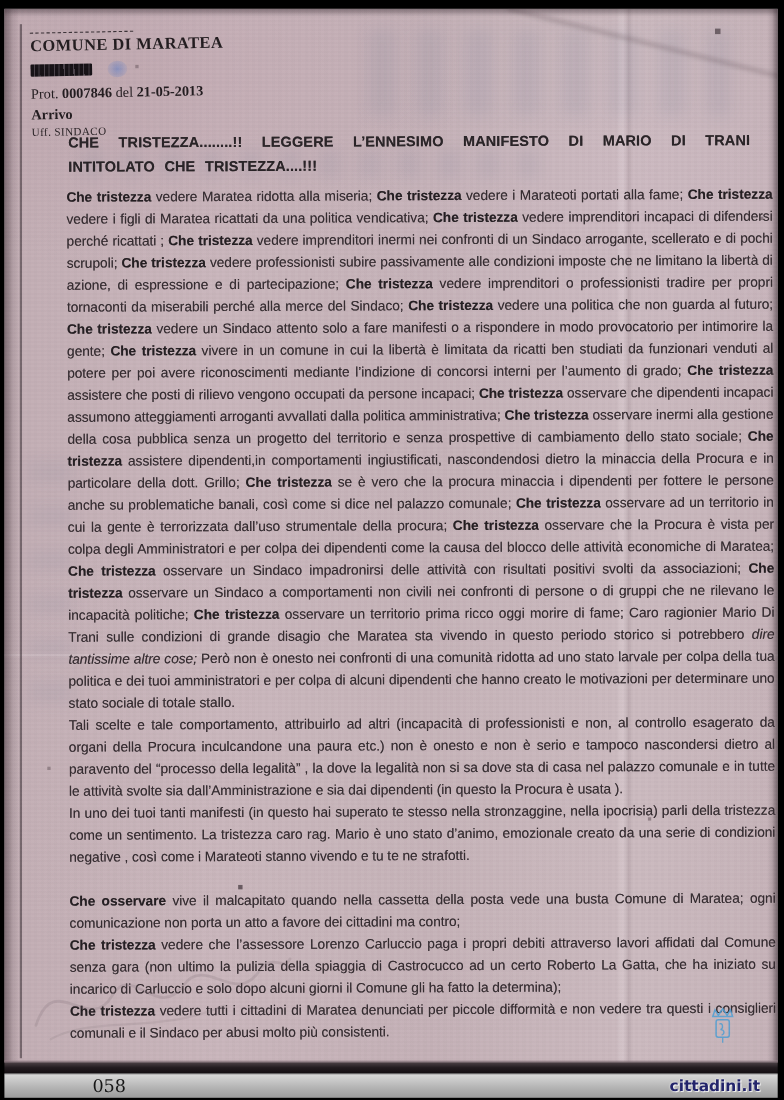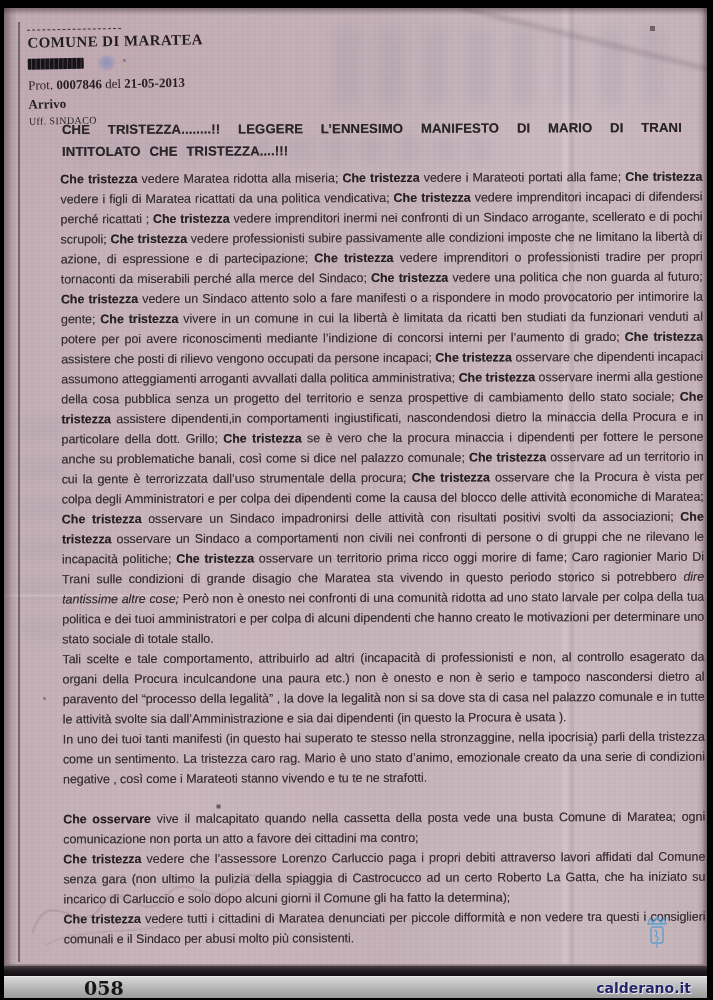--- a/index.html
+++ b/index.html
@@ -89,21 +89,21 @@
   }
   .bottom-edge{position:absolute;left:4px;top:964px;width:703px;height:12px;
     background:linear-gradient(180deg, rgba(150,130,138,.6), #231c20 55%, #120d10);}
 
   
   .footer-bar{
     position:absolute;left:4px;top:976px;width:703px;height:21px;
     background:linear-gradient(180deg,#d8d8d8,#b4b4b4 55%,#9c9c9c);
     border-top:1px solid #eceaea;display:flex;align-items:center;justify-content:space-between;
   }
-  .page-num{margin-left:80px;font-family:"DejaVu Serif",serif;font-weight:bold;font-size:19px;color:#161616;}
+  .page-num{margin-left:80px;font-family:"DejaVu Serif",serif;font-weight:normal;font-size:16px;color:#161616;}
   .site-link{margin-right:16px;font-family:"DejaVu Sans",sans-serif;font-weight:bold;font-size:14px;
     color:#23246b;text-shadow:0 0 2px rgba(255,255,255,.9), 1px 1px 0 rgba(255,255,255,.7);}
 </style>
 </head>
 <body>
 
 <div class="paper">
 
   <div class="ghost g1"></div>
   <div class="ghost g2"></div>
@@ -155,14 +155,14 @@
 
 <div class="edge-shadow-left"></div>
     <div class="scan-line-left"></div>
     <div class="edge-shadow-right"></div>
     <div class="edge-shadow-top"></div>
   </div>
 
 <div class="bottom-edge"></div>
 <div class="footer-bar">
   <span class="page-num">058</span>
-  <span class="site-link">calderano.it</span>
+  <span class="site-link">cittadini.it</span>
 </div>
 
 </body></html>

